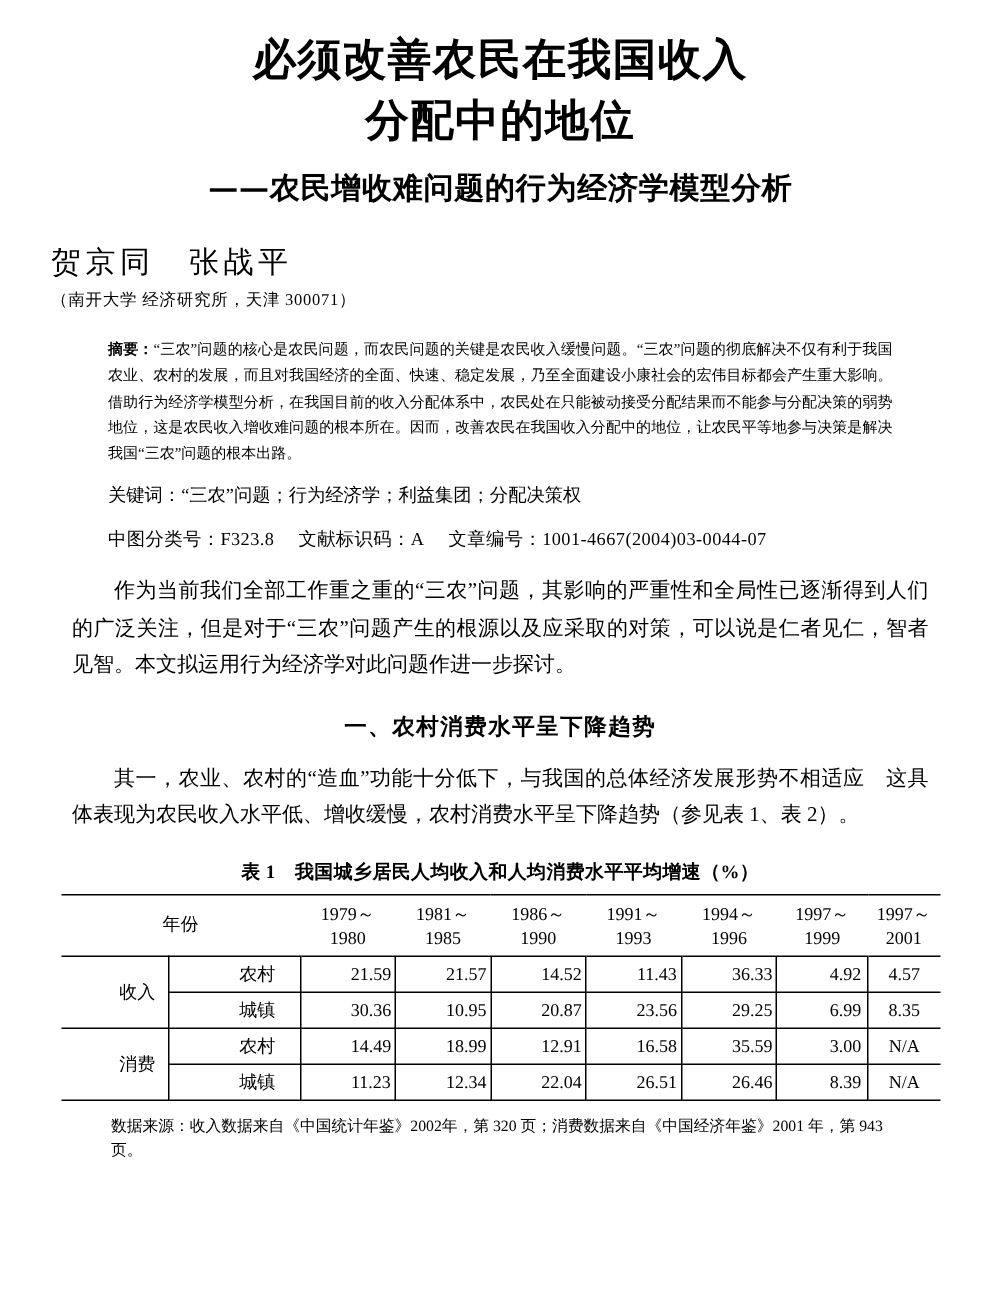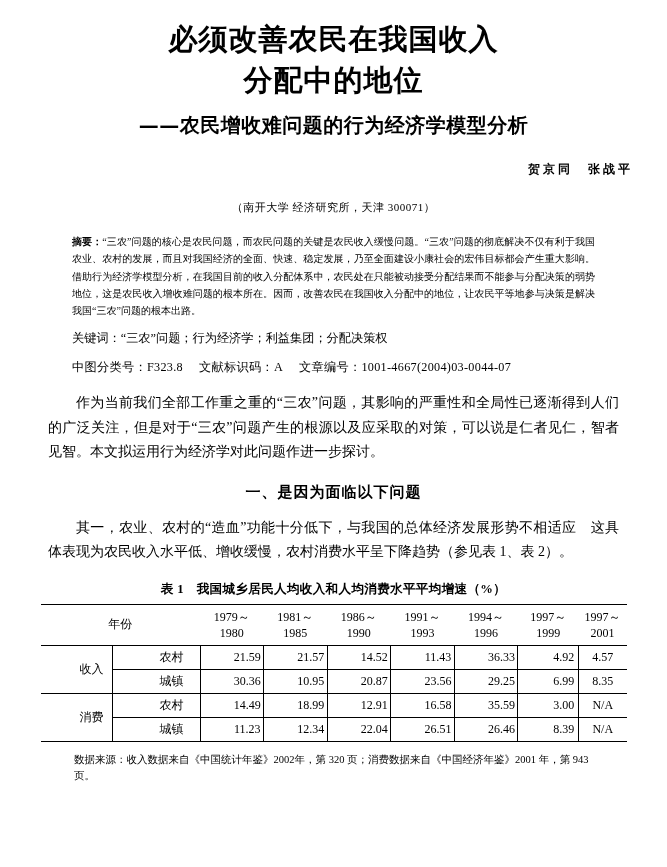--- a/index.html
+++ b/index.html
@@ -38,31 +38,31 @@
   }
   .subtitle {
     text-align: center;
     font-family: "DejaVu Serif", serif;
     font-size: 20px;
     letter-spacing: 0.5px;
     margin-top: 12px;
     font-weight: bold;
   }
   .authors {
-    text-align: right;
+    text-align: left;
     font-family: "DejaVu Serif", serif;
-    font-size: 12px;
+    font-size: 20px;
     letter-spacing: 3px;
     margin-top: 22px;
-    font-weight: bold;
+    font-weight: normal;
   }
   .affiliation {
-    text-align: center;
+    text-align: left;
     font-size: 11px;
-    margin-top: 22px;
+    margin-top: 4px;
     letter-spacing: 0.5px;
   }
   .abstract-block {
     margin: 18px 38px 0 38px;
     font-size: 10px;
     line-height: 1.72;
     text-align: justify;
   }
   .abstract-block .lbl {
     font-weight: bold;
@@ -168,21 +168,21 @@
     <div class="keywords">
       <span class="lbl">关键词：</span><span>“三农”问题；行为经济学；利益集团；分配决策权</span>
     </div>
 
     <div class="clc">
       <span>中图分类号：</span><span>F323.8</span><span class="gap"></span><span>文献标识码：</span><span>A</span><span class="gap"></span><span>文章编号：</span><span>1001-4667(2004)03-0044-07</span>
     </div>
 
     <p class="body-p">作为当前我们全部工作重之重的“三农”问题，其影响的严重性和全局性已逐渐得到人们的广泛关注，但是对于“三农”问题产生的根源以及应采取的对策，可以说是仁者见仁，智者见智。本文拟运用行为经济学对此问题作进一步探讨。</p>
 
-    <div class="section-h">一、是因为面临以下问题</div>
+    <div class="section-h">一、农村消费水平呈下降趋势</div>
 
 
     <p class="body-p">其一，农业、农村的“造血”功能十分低下，与我国的总体经济发展形势不相适应　这具体表现为农民收入水平低、增收缓慢，农村消费水平呈下降趋势（参见表 1、表 2）。</p>
 
     <div class="table-caption">表 1　我国城乡居民人均收入和人均消费水平平均增速（%）</div>
 
     <table class="data">
       <thead>
         <tr>
           <th colspan="2" class="vline">年份</th>

